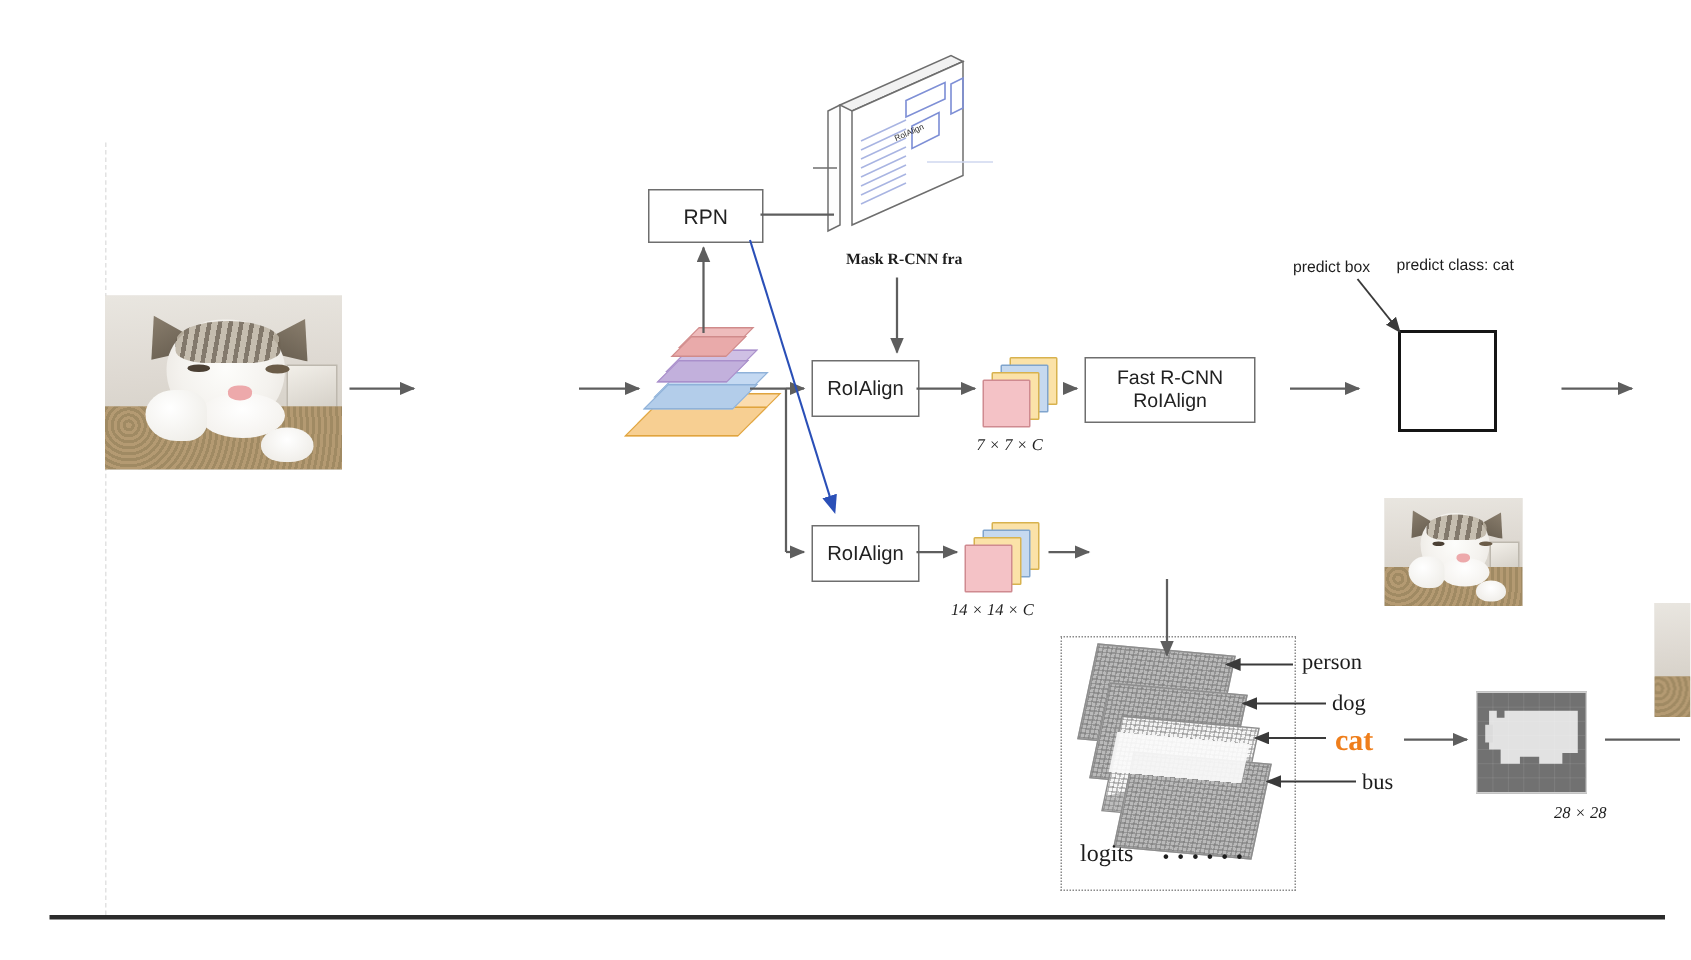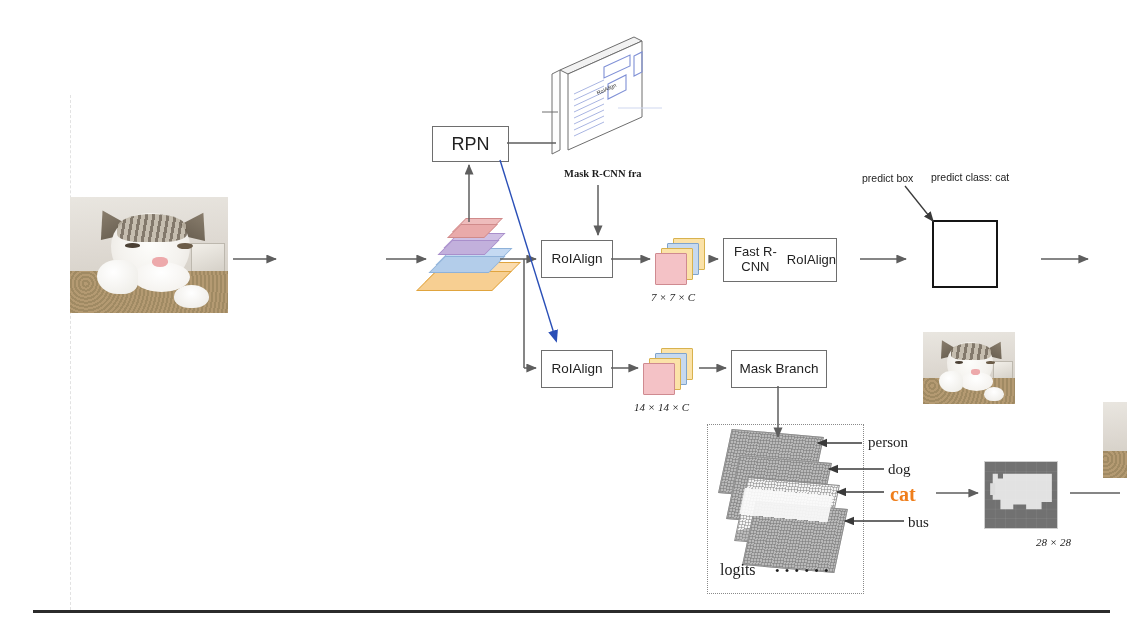--- a/index.html
+++ b/index.html
@@ -130,21 +130,21 @@
                 background:#c2b0dc;border:1.3px solid #a98fcb;transform:skewX(-45deg);"></div>
   </div>
 
   <div class="abs" style="left:452px;top:218px;width:44px;height:17px;">
     <div style="position:absolute;left:7px;top:0;width:35px;height:12px;
                 background:#eebcbc;border:1.3px solid #d08b8b;transform:skewX(-45deg);"></div>
     <div style="position:absolute;left:2px;top:6px;width:35px;height:12px;
                 background:#e9aaaa;border:1.3px solid #d08b8b;transform:skewX(-45deg);"></div>
   </div>
 
-  <div class="nodebox abs" style="left:432px;top:126px;width:75px;height:34px;font-size:18px;">
+  <div class="nodebox abs" style="left:432px;top:126px;width:75px;height:34px;font-size:14px;">
     <span>RPN</span>
   </div>
 
   <div class="abs" style="left:522px;top:32px;width:140px;height:125px;">
     <svg viewBox="0 0 140 125" width="140" height="125">
 
       <polygon points="30,42 38,38 38,118 30,122" fill="#fdfdfd" stroke="#6e6e6e" stroke-width="1"></polygon>
 
       <polygon points="38,38 112,5 120,9 46,42" fill="#f2f2f2" stroke="#6e6e6e" stroke-width="1"></polygon>
 
@@ -178,21 +178,21 @@
   </div>
 
   <div class="cardstack" style="left:655px;top:238px;width:56px;height:48px;">
     <div class="card" style="left:18px;top:0;width:30px;height:30px;background:#fbe2a8;border-color:#d8b24e;"></div>
     <div class="card" style="left:12px;top:5px;width:30px;height:30px;background:#c6d9ef;border-color:#7fa4cd;"></div>
     <div class="card" style="left:6px;top:10px;width:30px;height:30px;background:#fbe2a8;border-color:#d8b24e;"></div>
     <div class="card" style="left:0px;top:15px;width:30px;height:30px;background:#f4c2c6;border-color:#cf8a90;"></div>
   </div>
   <div class="lbl" style="left:651px;top:291px;font-size:11px;font-style:italic;">7 × 7 × C</div>
 
-  <div class="nodebox abs" style="left:723px;top:238px;width:112px;height:42px;font-size:13px;">
+  <div class="nodebox abs" style="left:723px;top:238px;width:112px;height:42px;font-size:13px;flex-direction:column;">
     <span>Fast R-CNN</span>
     <span>RoIAlign</span>
   </div>
 
   <div class="lblsans" style="left:862px;top:172px;font-size:10.5px;">predict box</div>
   <div class="lblsans" style="left:931px;top:171px;font-size:10.5px;">predict class: cat</div>
 
   <div class="cat blur abs" style="left:923px;top:216px;width:92px;height:72px;">
     <div class="wall"></div>
     <div class="wallshelf"></div>
@@ -220,23 +220,20 @@
   </div>
 
   <div class="cardstack" style="left:643px;top:348px;width:56px;height:48px;">
     <div class="card" style="left:18px;top:0;width:30px;height:30px;background:#fbe2a8;border-color:#d8b24e;"></div>
     <div class="card" style="left:12px;top:5px;width:30px;height:30px;background:#c6d9ef;border-color:#7fa4cd;"></div>
     <div class="card" style="left:6px;top:10px;width:30px;height:30px;background:#fbe2a8;border-color:#d8b24e;"></div>
     <div class="card" style="left:0px;top:15px;width:30px;height:30px;background:#f4c2c6;border-color:#cf8a90;"></div>
   </div>
   <div class="lbl" style="left:634px;top:401px;font-size:11px;font-style:italic;">14 × 14 × C</div>
 
-  <div class="nodebox abs" style="left:731px;top:350px;width:94px;height:36px;font-size:13.5px;">
-    <span>Mask Branch</span>
-  </div>
 
   <div class="dotbox" style="left:707px;top:424px;width:155px;height:168px;"></div>
 
   <div class="sheet" style="left:724px;top:433px;width:92px;height:62px;
               transform:skewX(-12deg) skewY(5deg);"></div>
   <div class="sheet" style="left:732px;top:459px;width:92px;height:62px;
               transform:skewX(-12deg) skewY(5deg);"></div>
   <div class="sheet" style="left:740px;top:481px;width:92px;height:62px;
               transform:skewX(-12deg) skewY(5deg);
               background:

